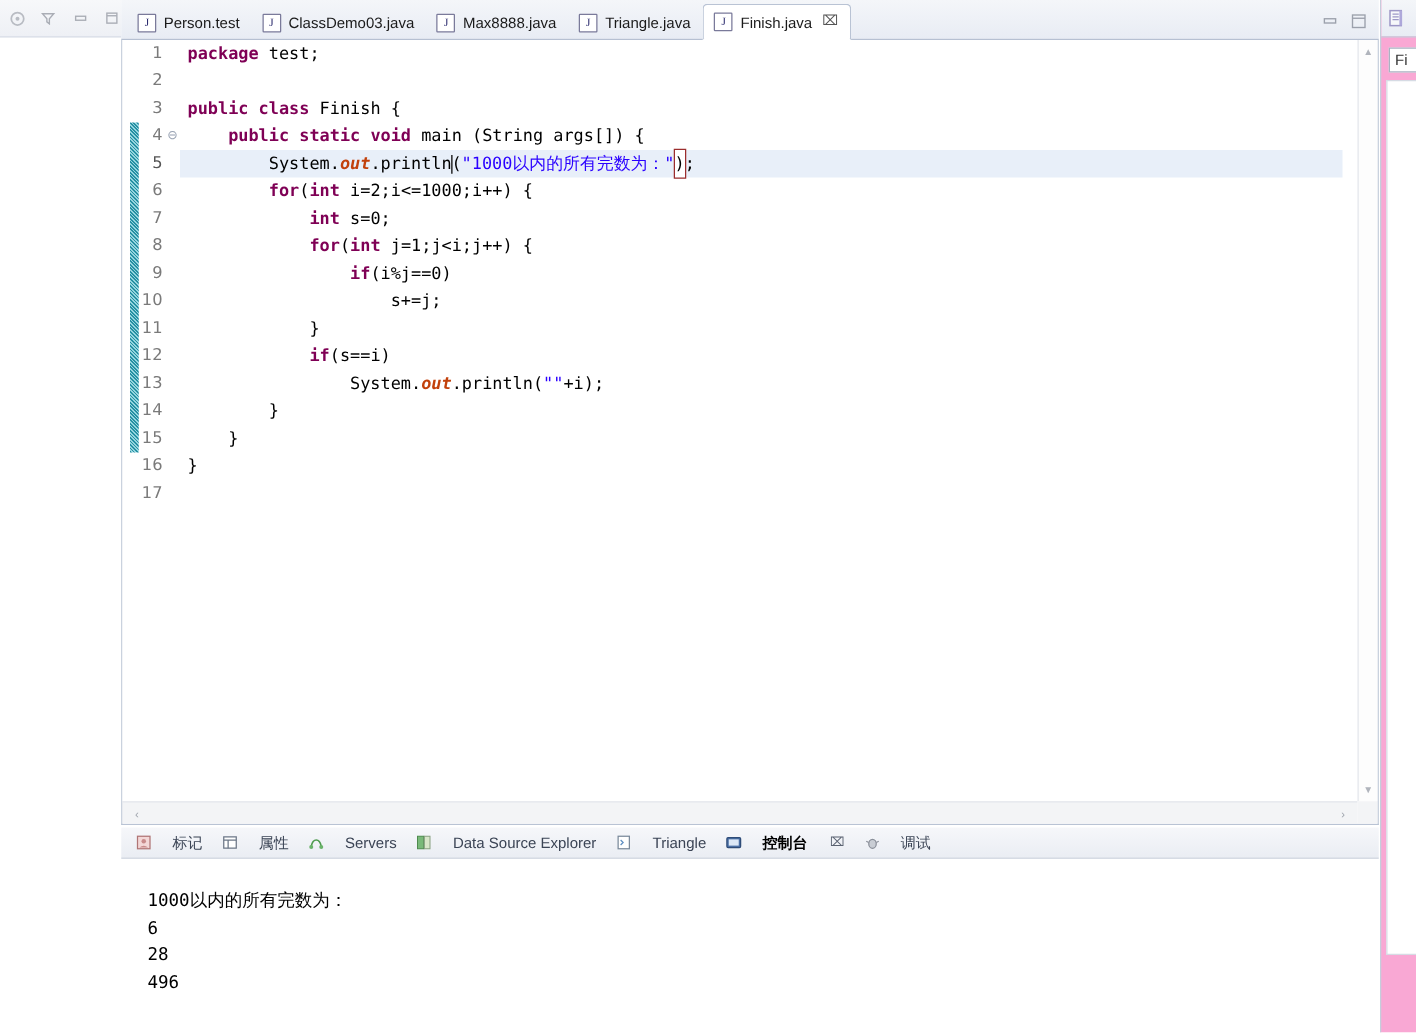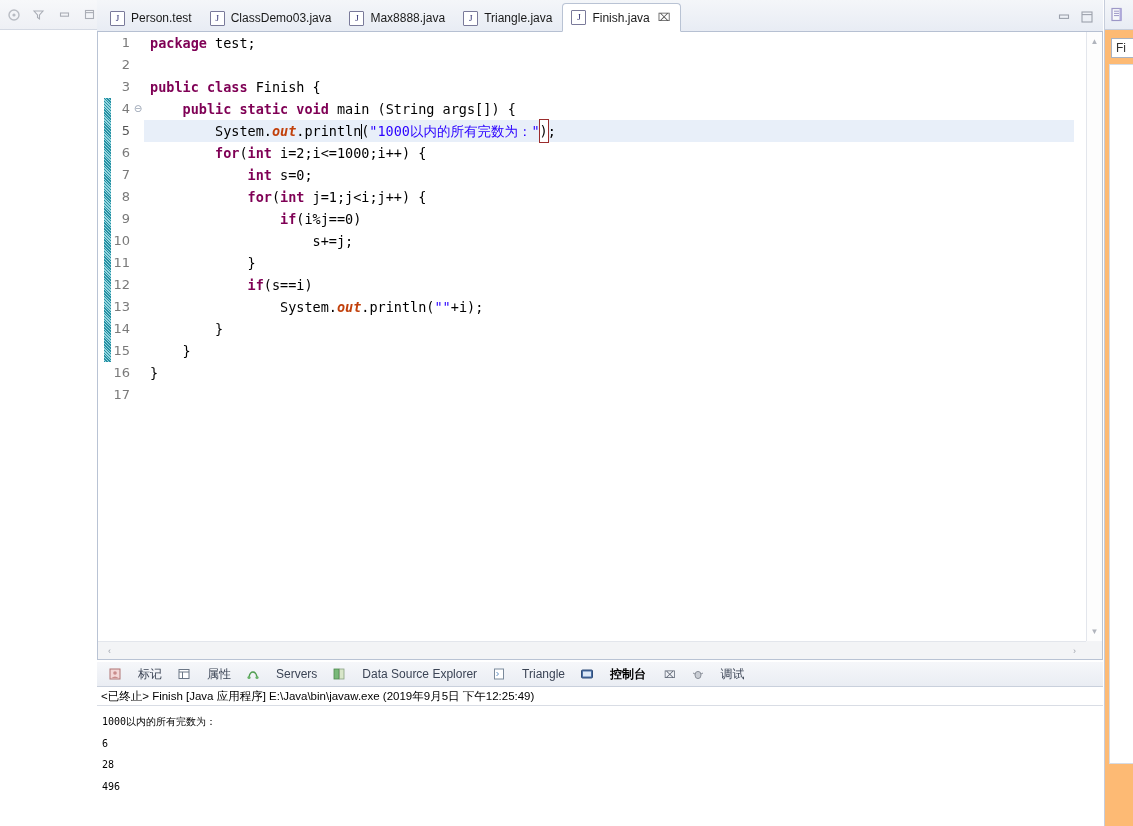--- a/index.html
+++ b/index.html
@@ -313,38 +313,38 @@
     display: flex;
     align-items: center;
     padding-left: 4px;
     box-sizing: border-box;
     border-bottom: 1px solid #d9dde5;
     background: #fff;
     white-space: nowrap;
   }
   #console-output {
     position: absolute;
-    left: 0; top: 45px;
+    left: 16px; top: 45px;
     width: 1006px; bottom: 0;
     padding: 4px 0 0 5px;
     box-sizing: border-box;
     font-family: "DejaVu Sans Mono", "Liberation Mono", monospace;
-    font-size: 10px;
+    font-size: 14px;
     line-height: 21.5px;
     color: #000;
     background: #fff;
     white-space: pre;
   }
 
   
   #right-panel {
     position: absolute;
     left: 1104px; top: 0;
     width: 29px; height: 826px;
-    background: #fdba74;
+    background: #f9a8d4;
     border-left: 1px solid #c6cddb;
     box-sizing: border-box;
     overflow: hidden;
   }
   #right-tabstrip {
     position: absolute;
     left: 0; top: 0;
     width: 29px; height: 30px;
     background: linear-gradient(to bottom,#f4f6f9 0%, #e8ecf4 100%);
     border-bottom: 1px solid #c6cddb;
@@ -531,21 +531,20 @@
         <span class="cicon">
           <svg width="14" height="14" viewBox="0 0 14 14">
             <ellipse cx="7" cy="8" rx="3" ry="3.6" fill="#c9cdd4" stroke="#8a8f99" stroke-width="1"></ellipse>
             <line x1="2" y1="6" x2="4" y2="7" stroke="#8a8f99" stroke-width="1"></line>
             <line x1="12" y1="6" x2="10" y2="7" stroke="#8a8f99" stroke-width="1"></line>
           </svg>
         </span>
         <span>调试</span>
       </div>
     </div>
-  <div id="console-status">&lt;已终止&gt; Finish [Java 应用程序] E:\Java\bin\javaw.exe  (2019年9月5日 下午12:25:49)</div>
   <div id="console-output">1000以内的所有完数为：
 6
 28
 496</div>
 </div>
 
 <div id="right-panel">
   <div id="right-tabstrip">
     <span class="tb-icon">
       <svg width="15" height="15" viewBox="0 0 15 15">

